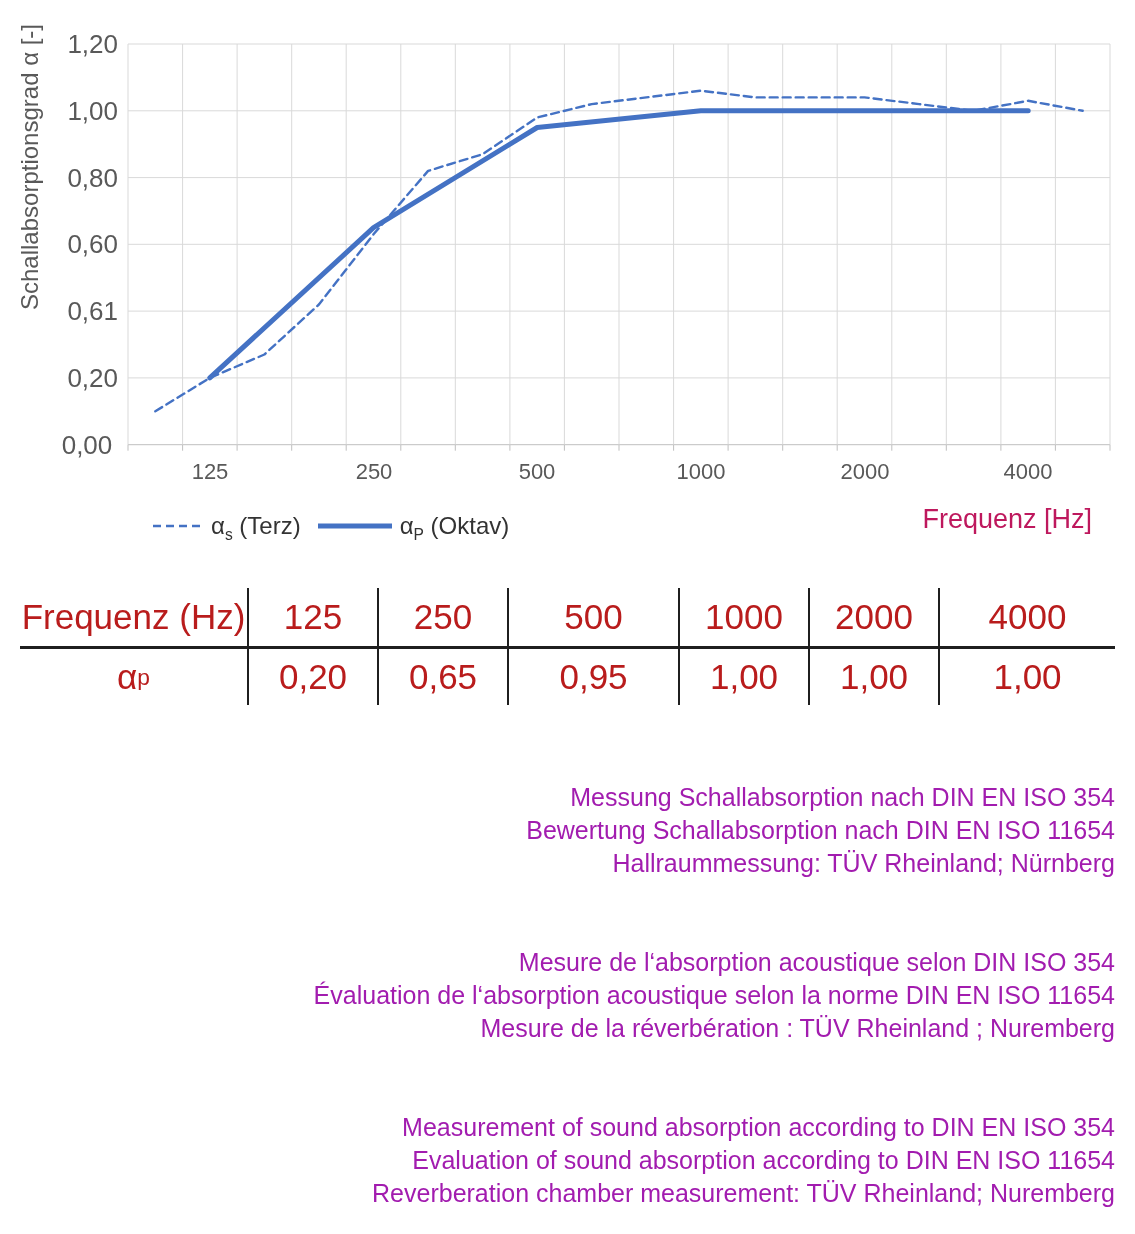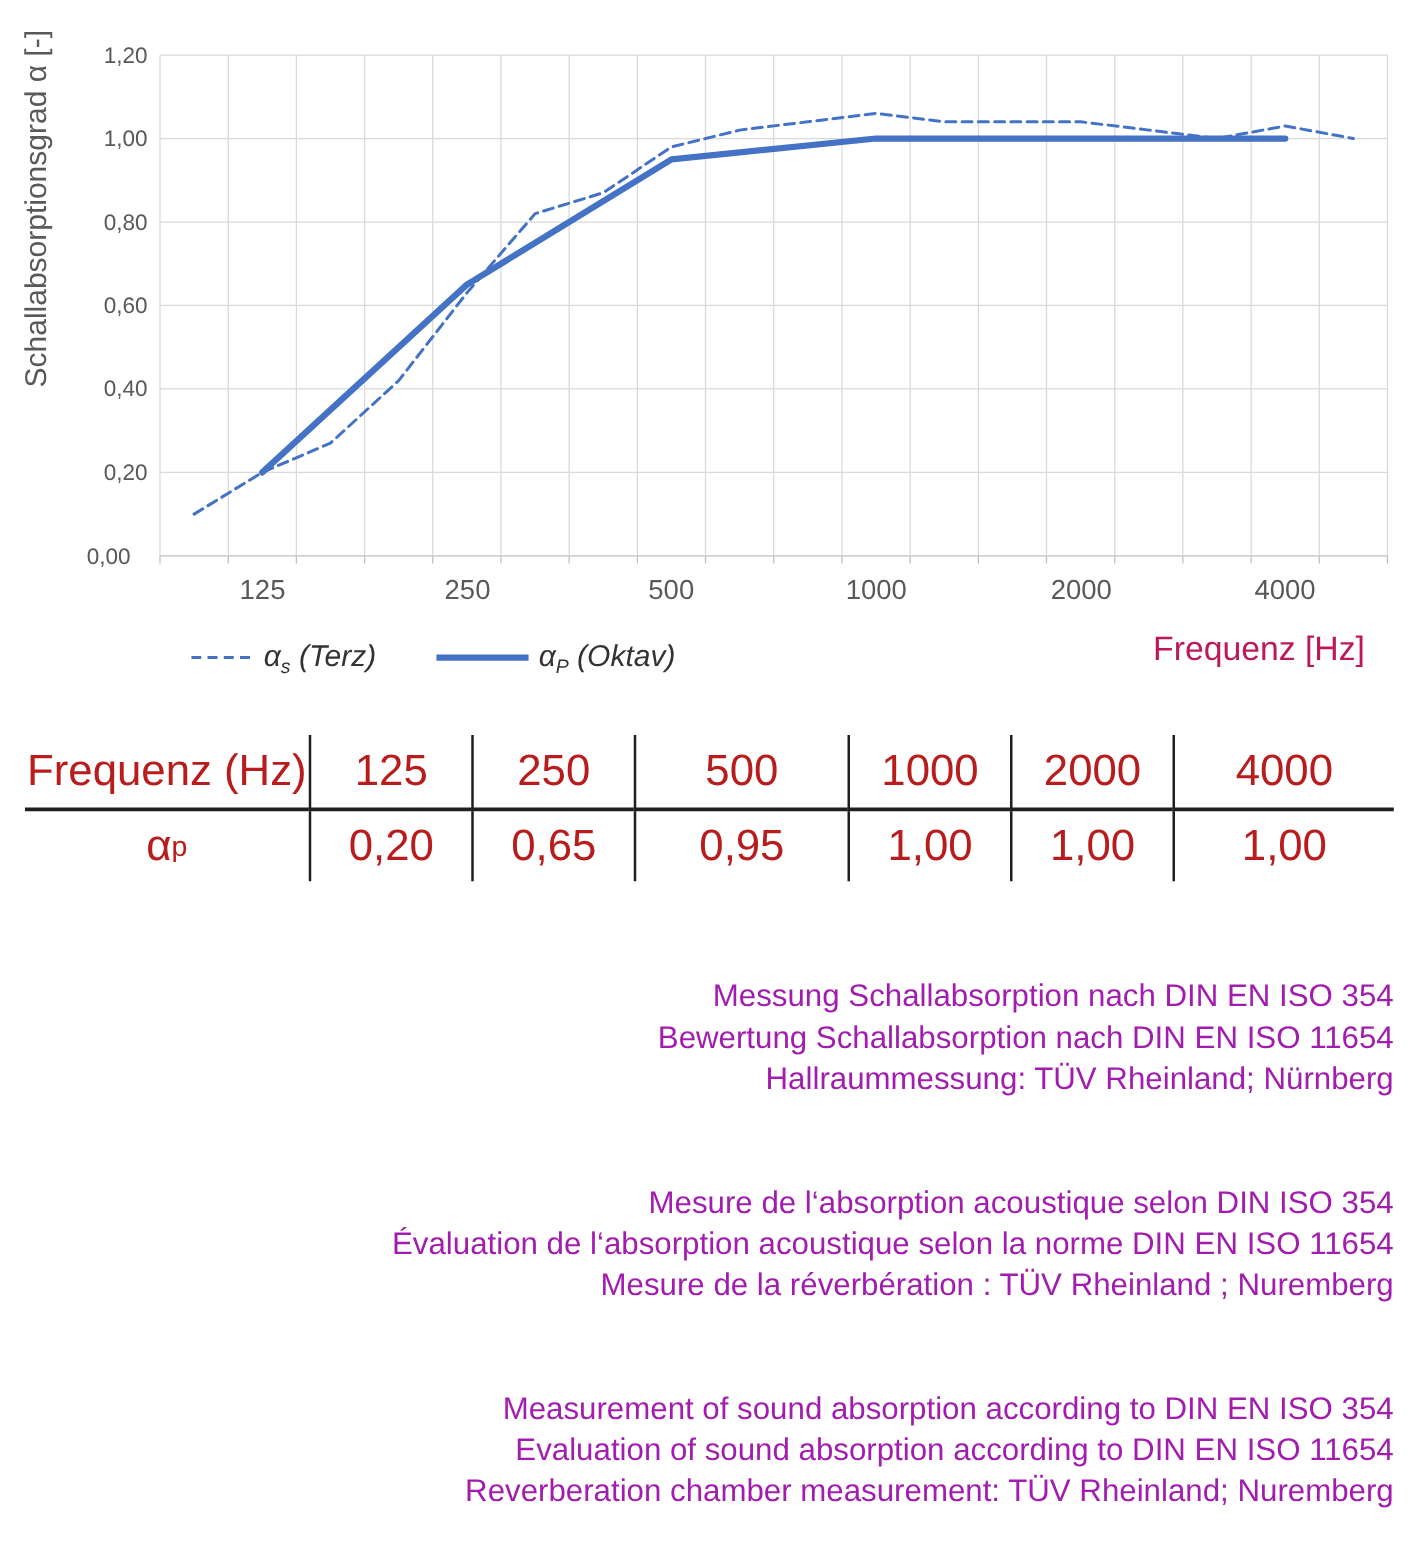--- a/index.html
+++ b/index.html
@@ -12,32 +12,32 @@
   
   .chart-section{position:relative;width:1135px;height:560px;}
   .plot-svg{position:absolute;left:0;top:0;}
   .y-axis-title{
     position:absolute;left:-105px;top:159px;width:272px;height:30px;
     transform:rotate(-90deg);text-align:center;
     font-size:24px;color:#595959;white-space:nowrap;
   }
   .y-tick{
     position:absolute;width:62px;text-align:right;height:24px;line-height:24px;
-    font-size:18px;color:#595959;
+    font-size:26px;color:#595959;
   }
   .x-tick{
     position:absolute;width:100px;text-align:center;height:24px;line-height:24px;
     font-size:22px;color:#595959;top:460px;
   }
   .x-axis-title{
     position:absolute;right:43px;top:504px;font-size:27px;color:#be185d;margin-left:36px;
   }
   .legend{
-    position:absolute;left:153px;top:512px;display:flex;align-items:center;gap:48px;
-    font-size:24px;color:#333333;font-style:italic;
+    position:absolute;left:153px;top:512px;display:flex;align-items:center;gap:17px;
+    font-size:24px;color:#333333;
   }
   .legend-item{display:flex;align-items:center;gap:8px;}
   .legend-item .lbl{white-space:pre;}
   
   .freq-table{
     margin:28px 20px 0 20px;width:1095px;
     display:grid;
     grid-template-columns:227px 130px 130px 171px 130px 130px 177px;
     font-size:35px;color:#b91c1c;
   }
@@ -102,21 +102,21 @@
       <line x1="1055.4" x2="1055.4" y1="444.7" y2="450.7" stroke="#BFBFBF" stroke-width="1"></line>
       <line x1="1110.0" x2="1110.0" y1="44" y2="444.7" stroke="#D9D9D9" stroke-width="1"></line>
       <line x1="1110.0" x2="1110.0" y1="444.7" y2="450.7" stroke="#BFBFBF" stroke-width="1"></line>
       <polyline points="155.3,411.3 209.8,377.9 264.4,354.5 318.9,304.5 373.5,234.3 428.1,170.9 482.6,154.2 537.2,117.5 591.7,104.1 646.3,97.4 700.8,90.7 755.4,97.4 809.9,97.4 864.5,97.4 919.1,104.1 973.6,110.8 1028.2,100.8 1082.7,110.8" fill="none" stroke="#4472C4" stroke-width="2.4" stroke-linejoin="round" stroke-linecap="round" stroke-dasharray="8 5"></polyline>
       <polyline points="209.8,377.9 373.5,227.7 537.2,127.5 700.8,110.8 864.5,110.8 1028.2,110.8" fill="none" stroke="#4472C4" stroke-width="5" stroke-linejoin="round" stroke-linecap="round"></polyline>
     </svg>
   <div class="y-axis-title">Schallabsorptionsgrad α [-]</div>
   <div id="yticks">
       <div class="y-tick" style="left: 56px; top: 433px; text-align: center;">0,00</div>
       <div class="y-tick" style="left: 56px; top: 366px;">0,20</div>
-      <div class="y-tick" style="left: 56px; top: 299px;">0,40</div>
+      <div class="y-tick" style="left: 56px; top: 299px;">0,61</div>
       <div class="y-tick" style="left: 56px; top: 232px;">0,60</div>
       <div class="y-tick" style="left: 56px; top: 166px;">0,80</div>
       <div class="y-tick" style="left: 56px; top: 99px;">1,00</div>
       <div class="y-tick" style="left: 56px; top: 32px;">1,20</div>
     </div>
   <div id="xticks">
       <div class="x-tick" style="left: 160px;">125</div>
       <div class="x-tick" style="left: 324px;">250</div>
       <div class="x-tick" style="left: 487px;">500</div>
       <div class="x-tick" style="left: 651px;">1000</div>

